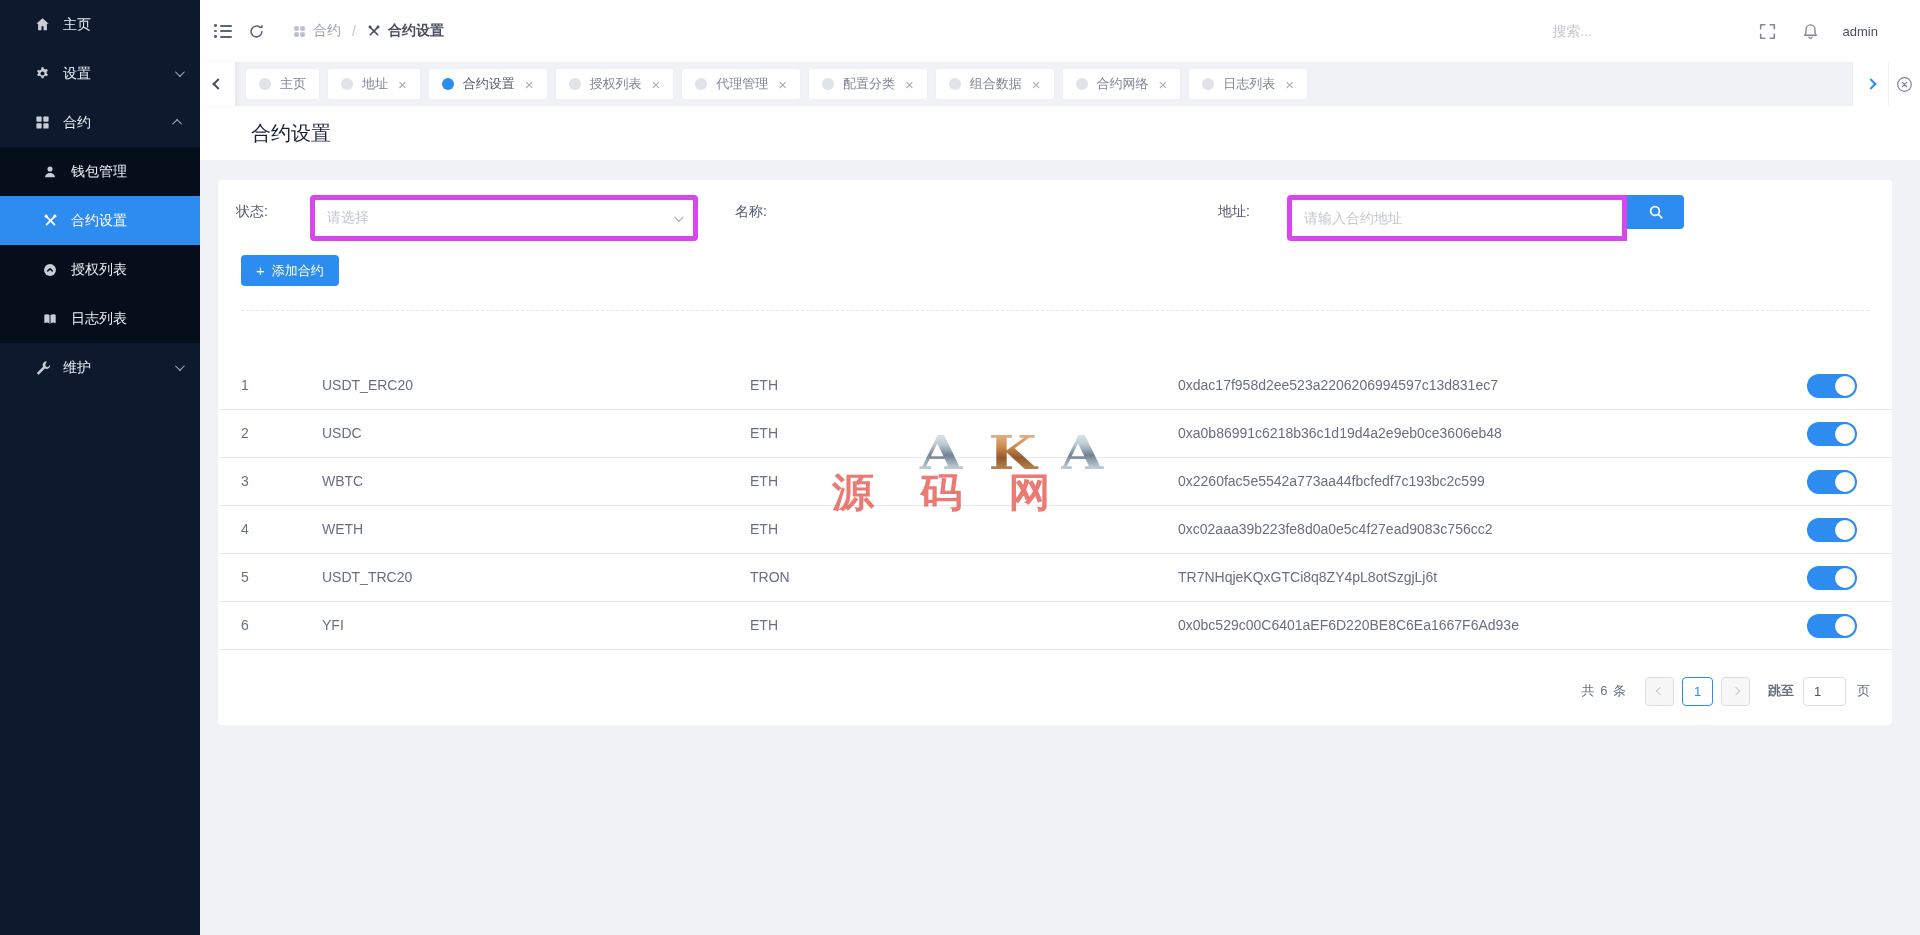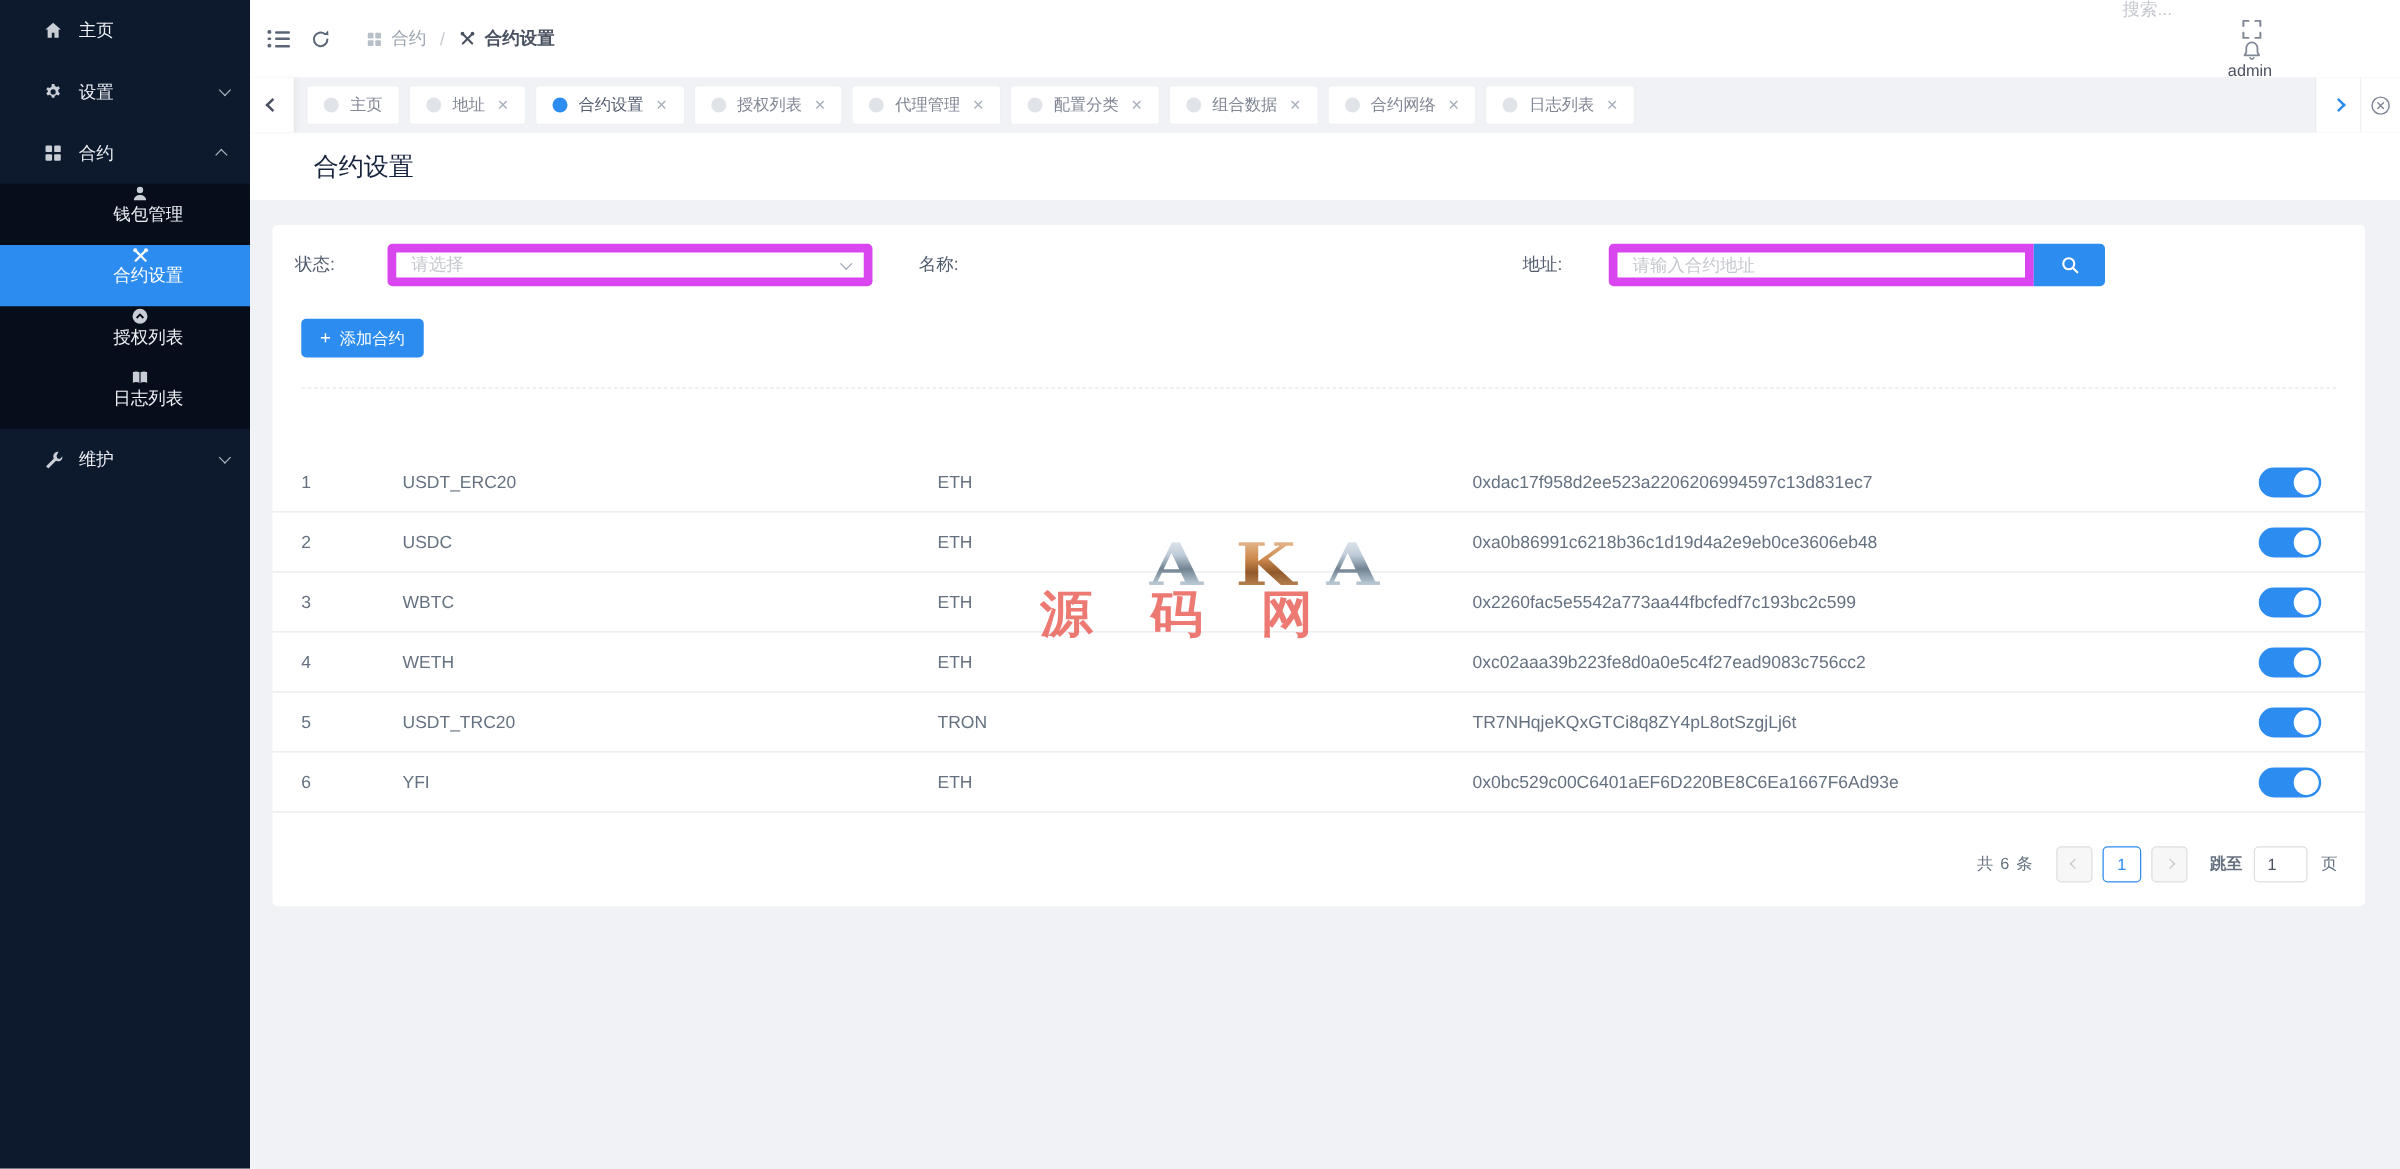--- a/index.html
+++ b/index.html
@@ -8,39 +8,39 @@
 
   
   .sidebar { position:absolute; left:0; top:0; width:200px; height:935px; background:#0d1a2e; z-index:3; }
   .side-item { height:49px; display:flex; align-items:center; padding:0 18px 0 34px; color:#edf0f5; font-size:14px; cursor:pointer; }
   .side-item .ic { width:16px; height:16px; color:#c9ced6; flex:0 0 16px; display:flex; align-items:center; justify-content:center; }
   .side-item .side-label { margin-left:13px; flex:1; }
   .chev { width:7px; height:7px; border-right:1.6px solid #aeb6c2; border-bottom:1.6px solid #aeb6c2; }
   .chev.down { transform:rotate(45deg) translateY(-2px); }
   .chev.up   { transform:rotate(-135deg) translateY(-2px); }
   .submenu { background:#060d1b; }
-  .submenu .side-item { padding-left:42px;flex-direction:column; }
+  .submenu .side-item { padding-left:42px; }
   .submenu .side-item.active { background:#2d8cf0; color:#fff; }
   .submenu .side-item.active .ic { color:#fff; }
 
   
   .navbar { position:absolute; left:200px; top:0; width:1720px; height:62px; background:#fff; display:flex; align-items:center; }
   .nav-left { display:flex; align-items:center; padding-left:14px; }
   .icon-btn { color:#5a6577; display:flex; align-items:center; justify-content:center; cursor:pointer; }
   .icon-list { width:18px; margin-right:0; }
   .icon-list .row { display:flex; align-items:center; gap:3px; margin:3px 0; }
   .icon-list .d { width:2.5px; height:2.5px; background:#5a6577; border-radius:50%; }
   .icon-list .l { height:2px; flex:1; background:#5a6577; border-radius:1px; }
   .crumb { display:flex; align-items:center; margin-left:28px; font-size:14px; gap:7px; }
   .crumb .dim { color:#9aa3b0; }
   .crumb .dim-ic { color:#b8bfc9; display:flex; }
   .crumb .sep { color:#c5c8ce; margin:0 4px; }
   .crumb .cur { color:#495060; font-weight:bold; }
   .crumb .cur-ic { color:#495060; display:flex; }
-  .nav-right { margin-left:auto; display:flex; align-items:center; padding-right:42px;flex-direction:column; }
+  .nav-right { margin-left:auto; display:flex; align-items:center; padding-right:42px; }
   .search-input { width:180px; border:none; outline:none; font-size:14px; color:#495060; background:transparent; }
   .search-input::placeholder { color:#c5c8ce; }
   .nav-right .icon-btn { margin-left:26px; color:#808695; }
   .admin-name { margin-left:24px; font-size:13px; color:#495060; cursor:pointer; }
 
   
   .tabbar { position:absolute; left:200px; top:62px; width:1720px; height:44px; background:#f0f2f5; display:flex; align-items:stretch; z-index:2; }
   .tab-scroll { width:36px; background:#fff; display:flex; align-items:center; justify-content:center; cursor:pointer; }
   .tab-scroll.left { border-right:1px solid #e8eaec; box-shadow:2px 0 4px rgba(0,0,0,.04); }
   .tab-scroll.right { border-left:1px solid #e8eaec; }
@@ -54,21 +54,21 @@
   .tab.active { color:#515a6e; }
   .tab .tclose { color:#a6aebb; font-size:15px; line-height:1; margin-left:1px; }
 
   
   .titlebar { position:absolute; left:200px; top:106px; width:1720px; height:54px; background:#fff; display:flex; align-items:center; padding-left:51px; }
   .titlebar h1 { font-size:20px; font-weight:500; color:#17233d; }
 
   
   .card { position:absolute; left:218px; top:180px; width:1674px; height:545px; background:#fff; border-radius:4px; }
   .f-label { position:absolute; top:23px; font-size:14px; color:#515a6e; }
-  .f-input { position:absolute; top:15px; height:34px; border:7px solid #d946ef; border-radius:4px; padding:0 12px; font-size:14px; color:#495060; outline:none; background:#fff; }
+  .f-input { position:absolute; top:15px; height:46px; border:5px solid #d946ef; border-radius:4px; padding:0 12px; font-size:14px; color:#495060; outline:none; background:#fff; }
   .f-input::placeholder { color:#c5c8ce; }
   .f-select { display:flex; align-items:center; justify-content:space-between; color:#c5c8ce; font-size:14px; cursor:pointer; }
   .f-select .chevd { width:7px; height:7px; border-right:1.5px solid #9aa3b0; border-bottom:1.5px solid #9aa3b0; transform:rotate(45deg) translateY(-2px); }
   .search-btn { position:absolute; left:1409px; top:15px; width:57px; height:34px; background:#2d8cf0; border:none; border-radius:0 4px 4px 0; display:flex; align-items:center; justify-content:center; cursor:pointer; }
   .add-btn { position:absolute; left:23px; top:75px; height:31px; padding:0 15px; background:#2d8cf0; color:#fff; border:none; border-radius:4px; font-size:13px; display:flex; align-items:center; gap:7px; cursor:pointer; }
   .dashed { position:absolute; left:23px; top:130px; width:1628px; border-top:1px dashed #e3e6ea; }
 
   
   .thead { position:absolute; left:0; top:138px; width:1674px; height:44px; border-bottom:1px solid #e8eaec; }
   .thead span { position:absolute; top:12px; font-size:14px; font-weight:bold; color:#515a6e; }

